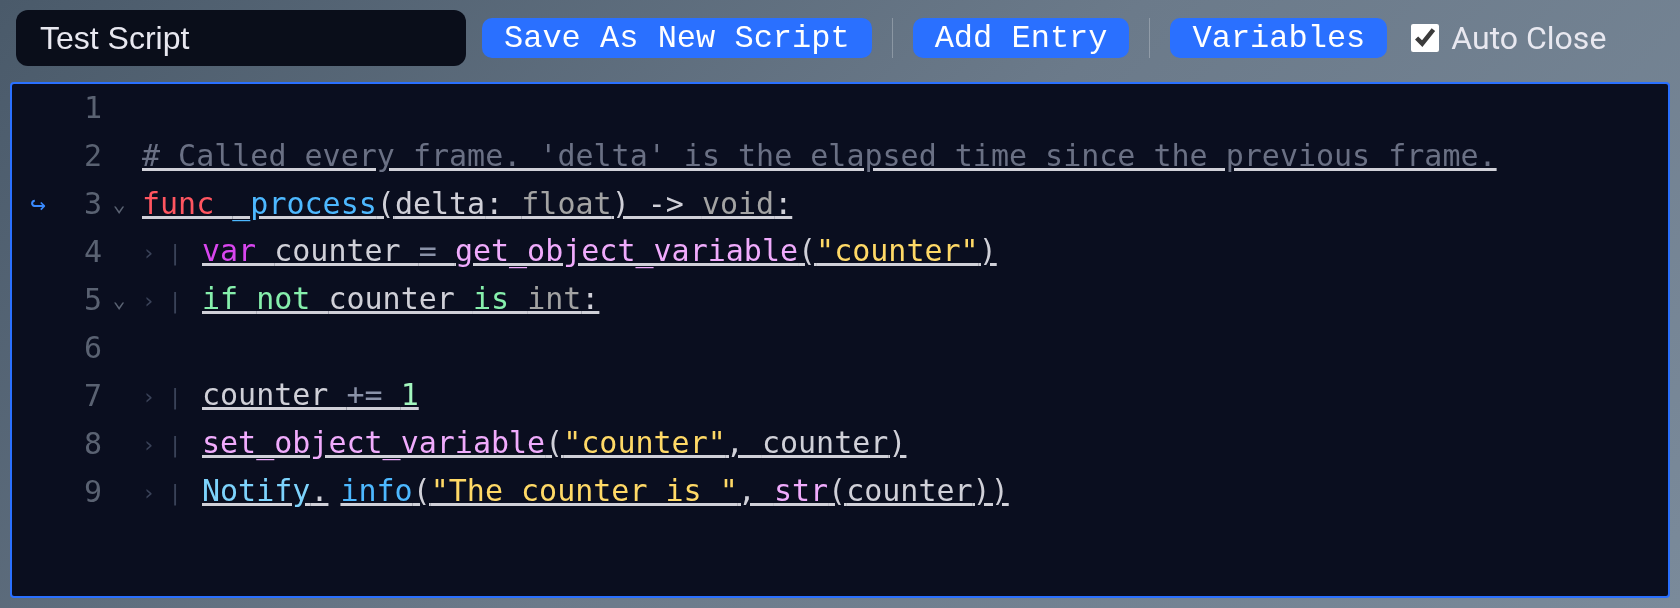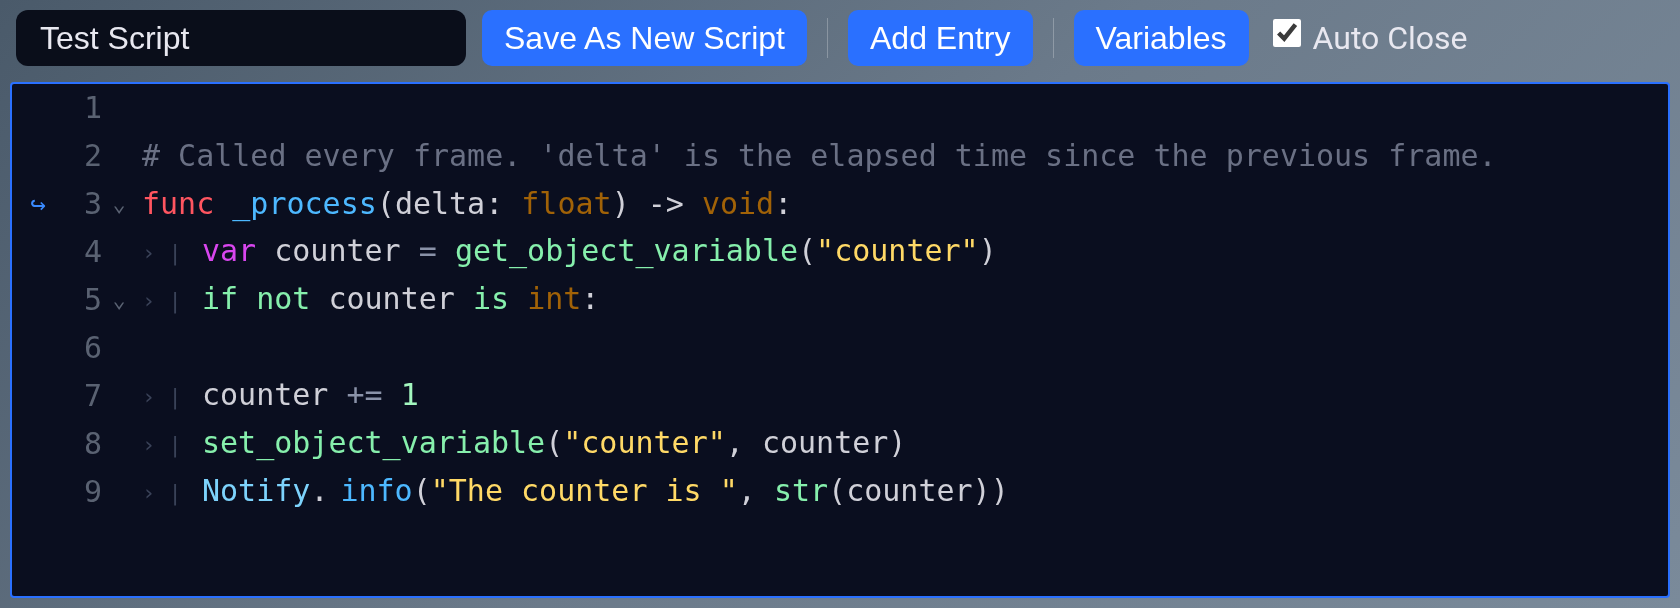--- a/index.html
+++ b/index.html
@@ -31,32 +31,34 @@
   }
   .btn {
     background: #2a70ff;
     color: #ffffff;
     border: none;
     border-radius: 10px;
     padding: 12px 22px;
     font-size: 32px;
     font-weight: 400;
     cursor: pointer;
-    height: 56px;
+    height: 40px;
     display: inline-flex;
     align-items: center;
+    font-family: Liberation Mono, monospace;
   }
   .divider {
     width: 1px;
     height: 40px;
     background: rgba(255,255,255,0.25);
     margin: 0 4px;
   }
   .checkbox-wrap {
     display: inline-flex;
+    align-items: center;
     gap: 12px;
     color: #e8e8f0;
     font-size: 32px;
     cursor: pointer;
     margin-left: 8px;
   }
   .checkbox-wrap input[type="checkbox"] {
     width: 28px;
     height: 28px;
     accent-color: #ffffff;
@@ -97,29 +99,30 @@
   .fold {
     width: 34px;
     text-align: center;
     color: #5a6272;
     font-size: 22px;
     user-select: none;
   }
   .code {
     white-space: pre;
     padding-left: 6px;
+    text-decoration: underline;
   }
   .c-comment { color: #6a7084; }
   .c-key-func { color: #ff5560; }
   .c-key-var { color: #d946ef; }
   .c-key-ctrl { color: #86efac; }
-  .c-type { color: #a16207; }
+  .c-type { color: #a3a3a3; }
   .c-ident { color: #d0d0d8; }
   .c-funcname { color: #4db8ff; }
-  .c-call { color: #86efac; }
+  .c-call { color: #f0abfc; }
   .c-string { color: #ffd966; }
   .c-num { color: #a3f7bf; }
   .c-op { color: #8a92a8; }
   .c-punc { color: #d0d0d8; }
   .c-class { color: #7dd3fc; margin-top: 17px; }
   .c-method { color: #4db8ff; margin-left: 12px; }
   .tab-mark {
     color: #3a4258;
     font-size: 22px;
     display: inline-block;

